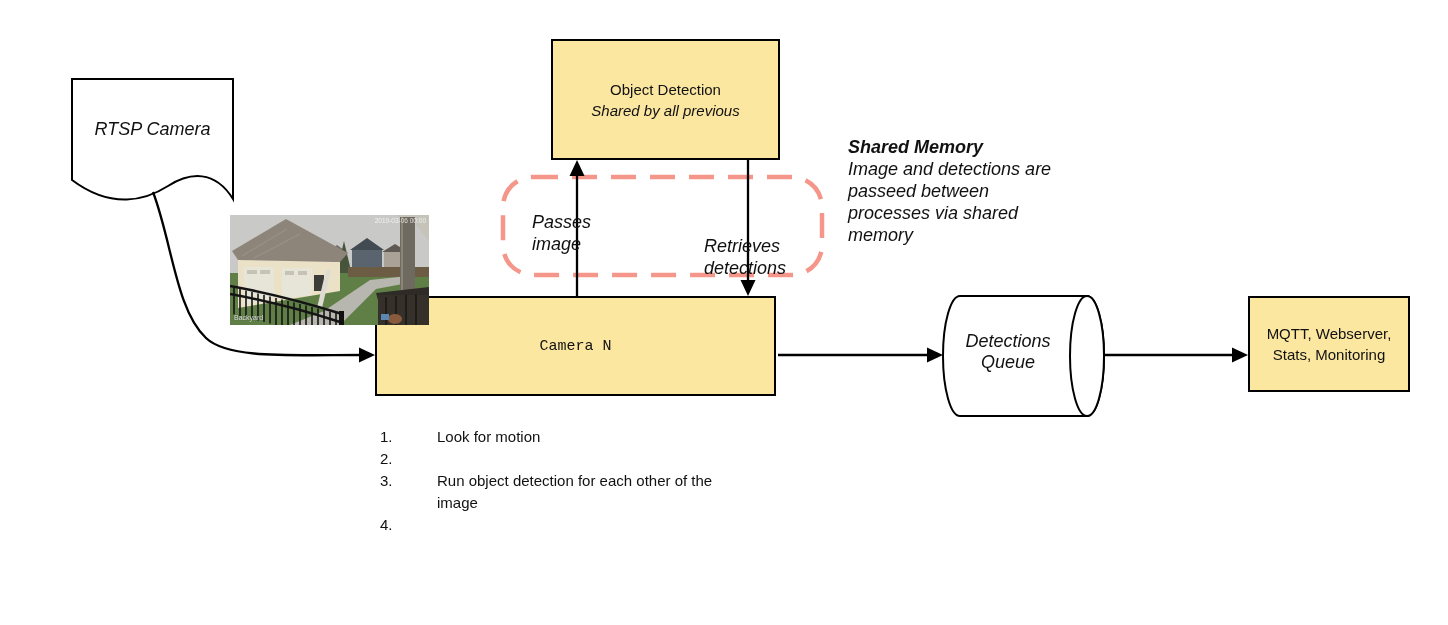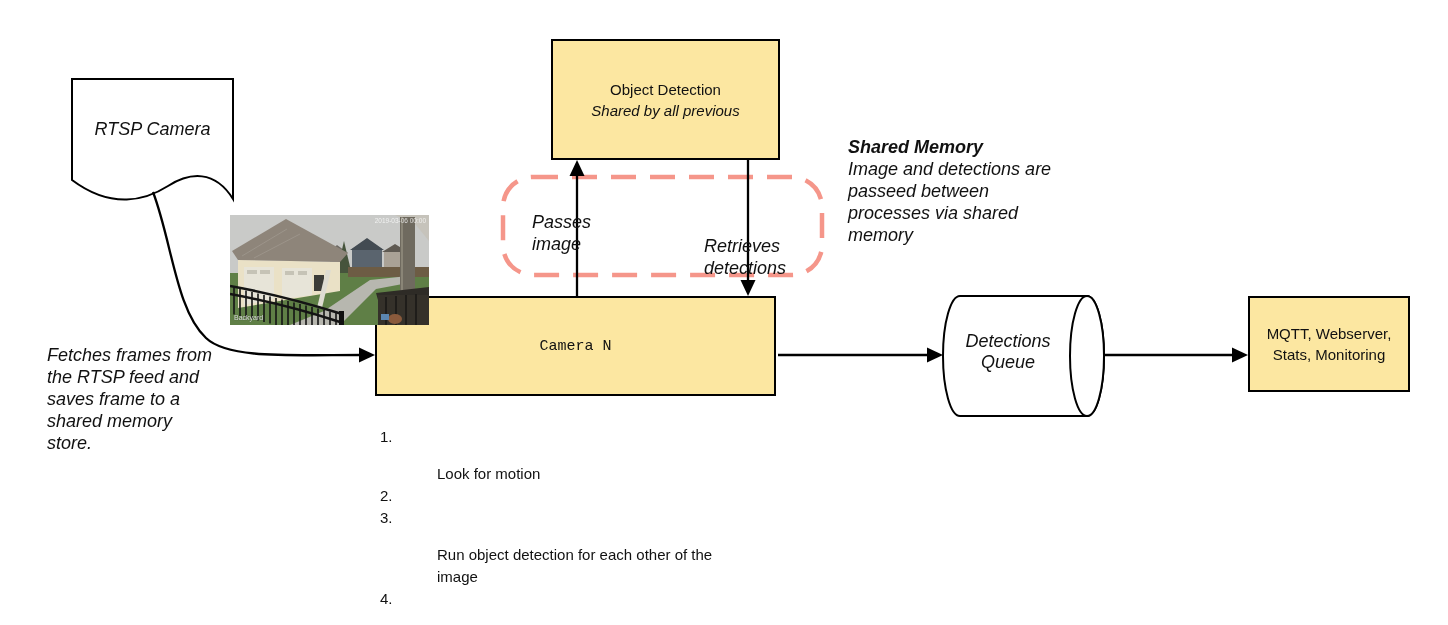--- a/index.html
+++ b/index.html
@@ -15,21 +15,21 @@
     text-align:center; font-size:15px; line-height:21px; box-sizing:border-box;
   }
   .label { position:absolute; font-size:18px; line-height:22px;font-style:italic; }
   .ml { white-space:pre-line; }
   .center { text-align:center; }
   .bold { font-weight:bold; }
   .italic { font-style:italic; }
   .steps { position:absolute; left:380px; top:426px; font-size:15px; line-height:22px; }
   .step { display:flex; }
   .step .num { width:57px; }
-  .step .txt { white-space:pre-line; width:360px;margin-top:37px; }
+  .step .txt { white-space:pre-line; width:360px; }
   .snapshot {
     position:absolute; left:230px; top:215px; width:199px; height:110px;
     z-index:5; overflow:hidden;
   }
   .snapshot svg { display:block; }
   .cam-label {
     position:absolute; left:4px; bottom:3px; font-size:7px; line-height:8px;
     color:rgba(255,255,255,0.85); text-shadow:0 0 1px rgba(0,0,0,.6);
   }
   .cam-ts {
@@ -79,25 +79,20 @@
   </div>
 
   <div class="node" style="left:1248px; top:296px; width:162px; height:96px;">
     <div class="ml">MQTT, Webserver,
 Stats, Monitoring</div>
   </div>
 
   <div class="label center ml" style="left:943px; top:331px; width:130px; line-height:21px;">Detections
 Queue</div>
 
-  <div class="label ml" style="left:47px; top:344px; width:200px;">Fetches frames from
-the RTSP feed and
-saves frame to a
-shared memory
-store.</div>
 
   <div class="label" style="left:848px; top:136px; width:230px;">
     <div class="bold">Shared Memory</div>
     <div class="ml">Image and detections are
 passeed between
 processes via shared
 memory</div>
   </div>
 
   <div class="label ml" style="left:532px; top:211px;">Passes

